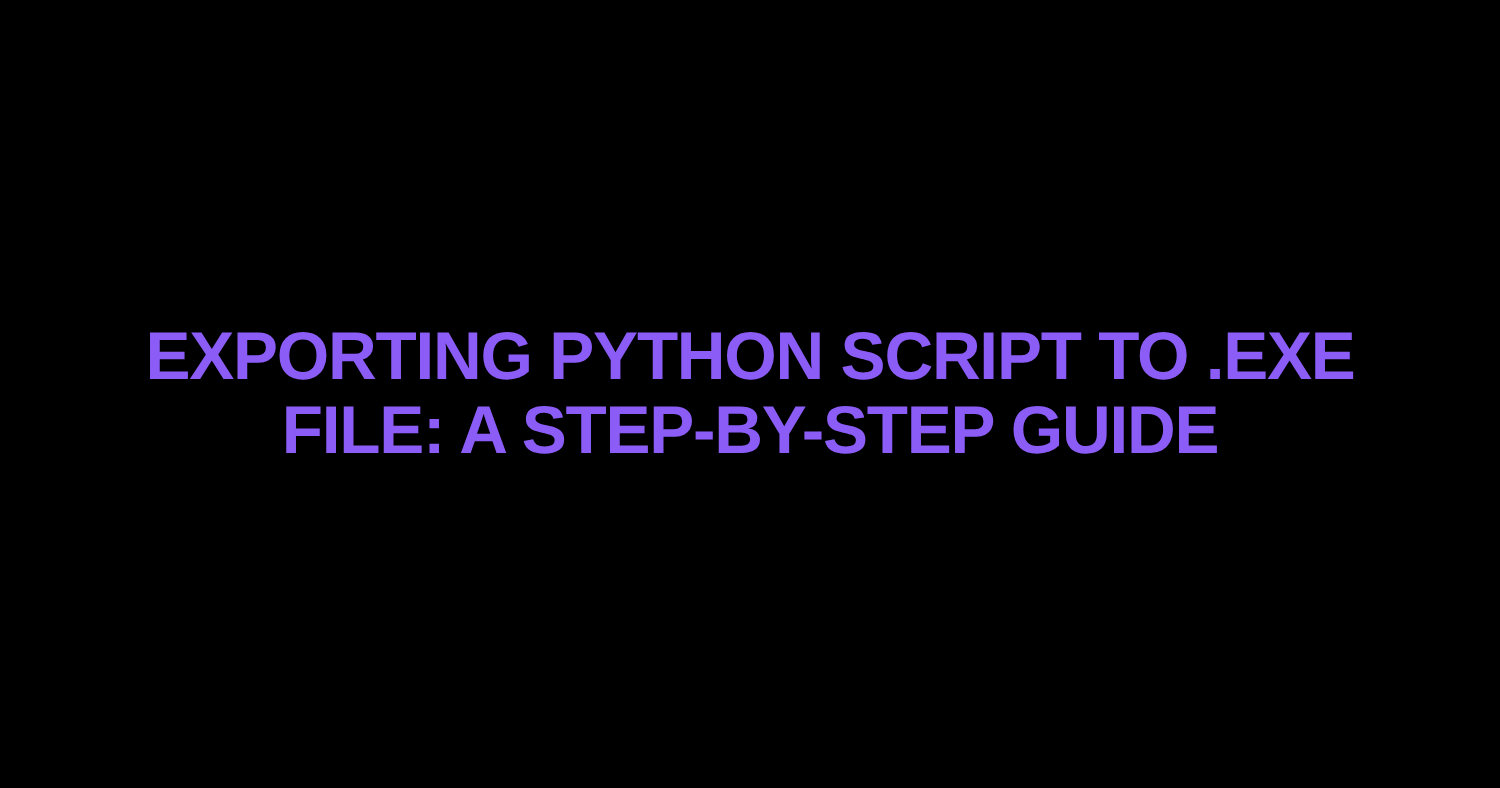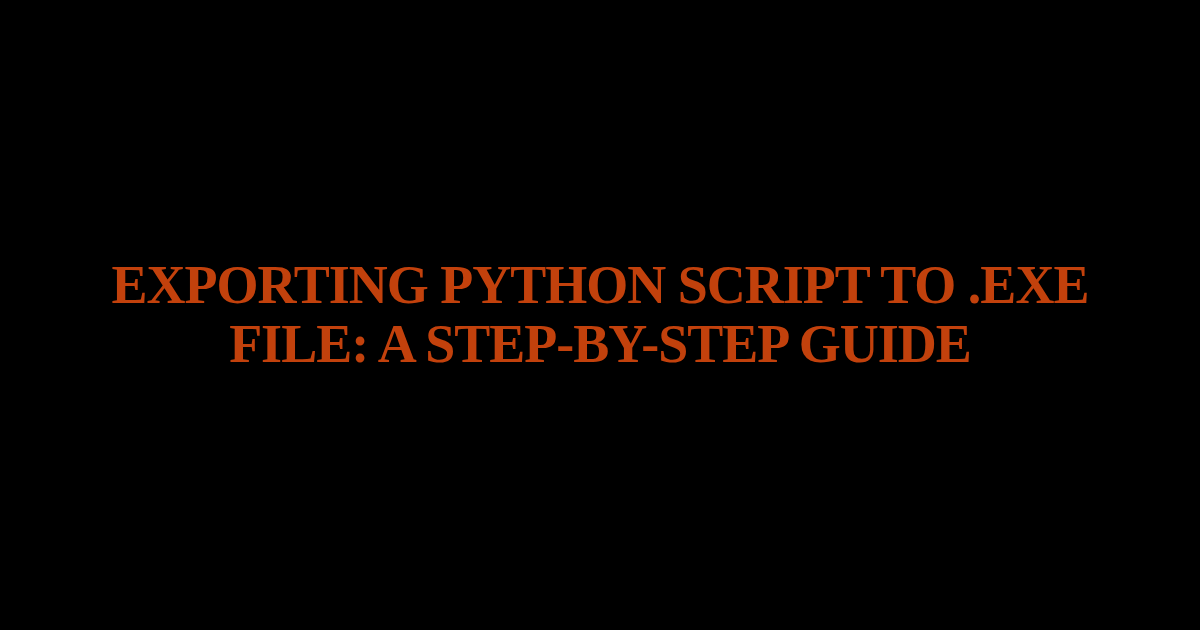--- a/index.html
+++ b/index.html
@@ -10,22 +10,22 @@
     body {
       width: 1200px;
       height: 630px;
       background-color: #000000;
       display: flex;
       align-items: center;
       justify-content: center;
       overflow: hidden;
     }
     .title {
-      color: #c2410c;
-      font-family: Liberation Serif, serif;
+      color: #8b5cf6;
+      font-family: Liberation Sans, sans-serif;
       font-weight: 900;
       text-transform: uppercase;
       font-size: 54px;
       line-height: 1.1;
       text-align: center;
       letter-spacing: -1px;
       padding: 0 60px;
       font-stretch: condensed;
     }
   </style>

